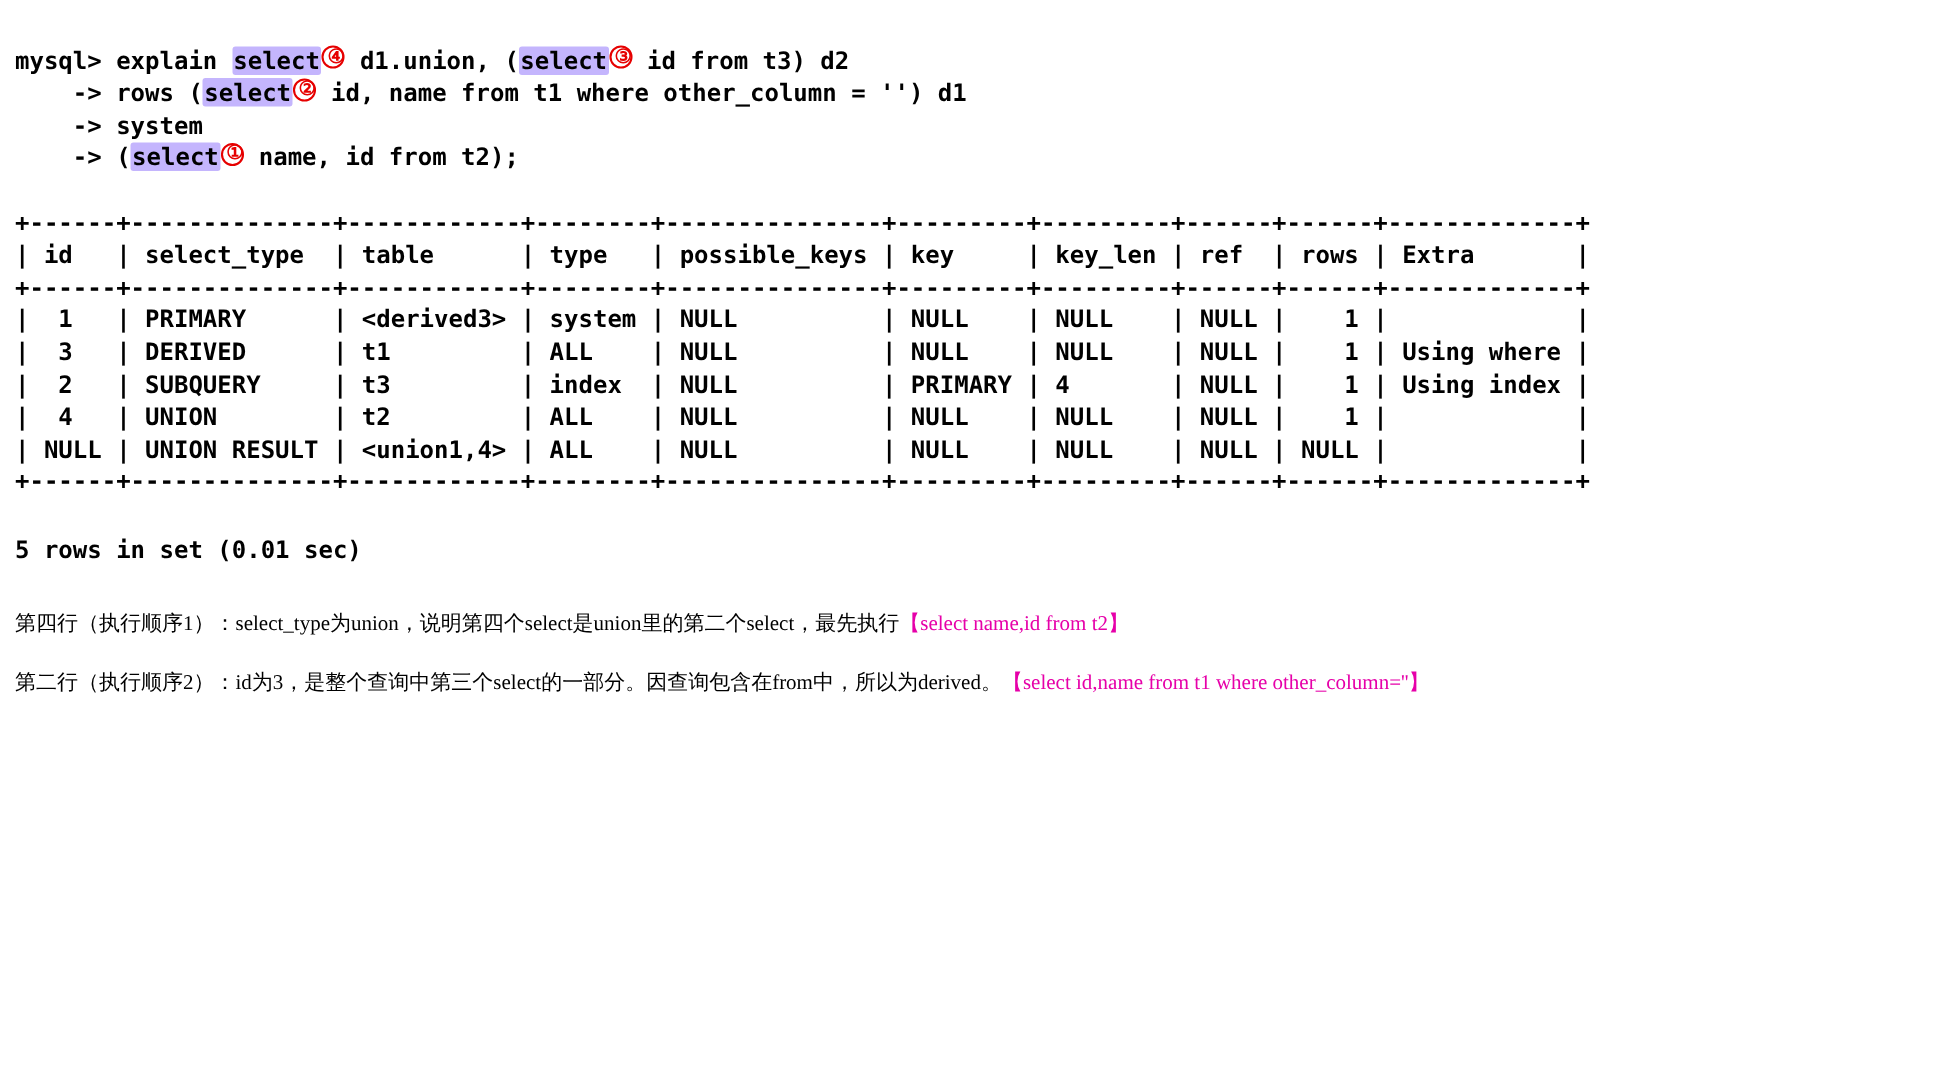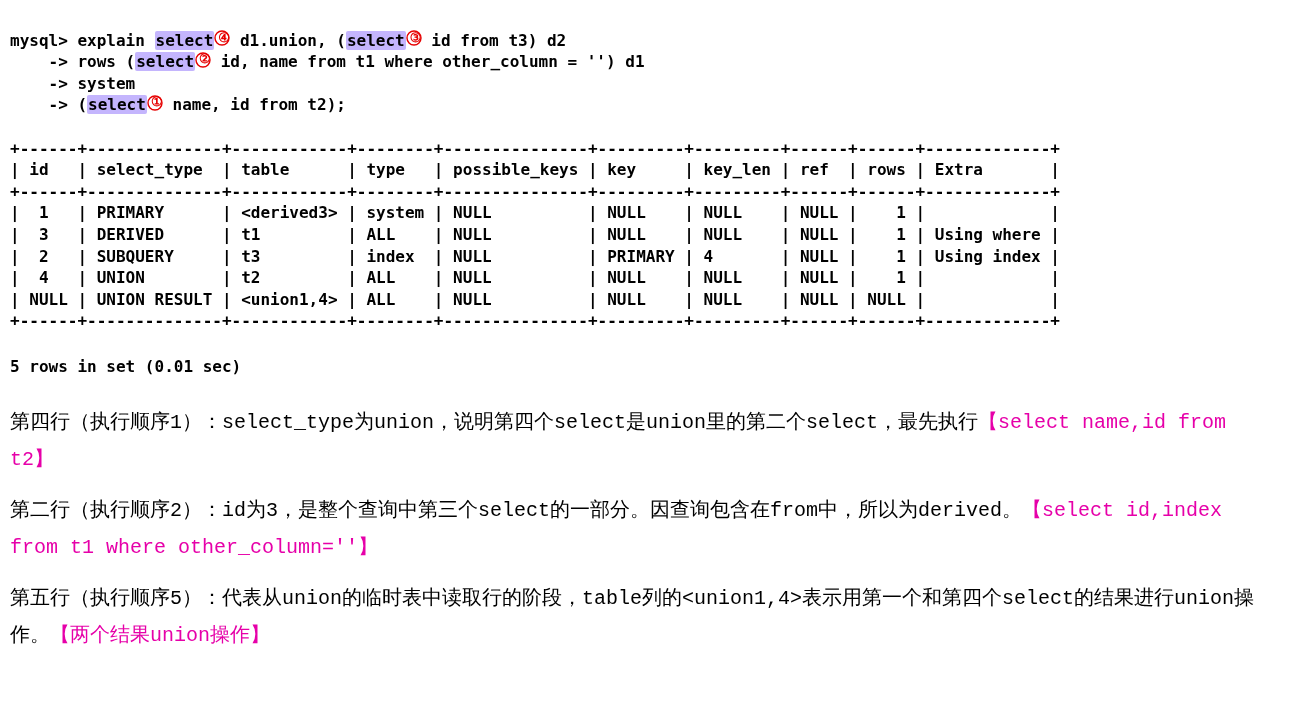--- a/index.html
+++ b/index.html
@@ -27,22 +27,22 @@
   .ann {
     color: #e60000;
     font-weight: bold;
     font-family: Arial, sans-serif;
     font-size: 13px;
     position: relative;
     top: -4px;
   }
   .ann svg { vertical-align: middle; }
   .explanation {
-    font-family: Liberation Mono, monospace;
-    font-size: 20px;
+    font-family: Liberation Serif, serif;
+    font-size: 14px;
     line-height: 1.85;
     color: #000;
     margin-top: 26px;
   }
   .explanation p { margin: 0 0 14px 0; }
   .mag { color: #e600a9; }
 </style>
 </head>
 <body>
 
@@ -69,15 +69,14 @@
 <span>|  3   | DERIVED      | t1         | ALL    | NULL          | NULL    | NULL    | NULL |    1 | Using where |</span>
 <span>|  2   | SUBQUERY     | t3         | index  | NULL          | PRIMARY | 4       | NULL |    1 | Using index |</span>
 <span>|  4   | UNION        | t2         | ALL    | NULL          | NULL    | NULL    | NULL |    1 |             |</span>
 <span>| NULL | UNION RESULT | &lt;union1,4&gt; | ALL    | NULL          | NULL    | NULL    | NULL | NULL |             |</span>
 <span>+------+--------------+------------+--------+---------------+---------+---------+------+------+-------------+</span>
 </div>
 <div class="term" style="margin-top:24px;">5 rows in set (0.01 sec)</div>
 
 <div class="explanation">
   <p><span>第四行（执行顺序1）：select_type为union，说明第四个select是union里的第二个select，最先执行</span><span class="mag">【select name,id from t2】</span></p>
-  <p><span>第二行（执行顺序2）：id为3，是整个查询中第三个select的一部分。因查询包含在from中，所以为derived。</span><span class="mag">【select id,index from t1 where other_column=''】</span></p>
-  <p><span>第五行（执行顺序5）：代表从union的临时表中读取行的阶段，table列的&lt;union1,4&gt;表示用第一个和第四个select的结果进行union操作。</span><span class="mag">【两个结果union操作】</span></p>
+  <p><span>第二行（执行顺序2）：id为3，是整个查询中第三个select的一部分。因查询包含在from中，所以为derived。</span><span class="mag">【select id,name from t1 where other_column=''】</span></p>
 </div>
 
 </body></html>

